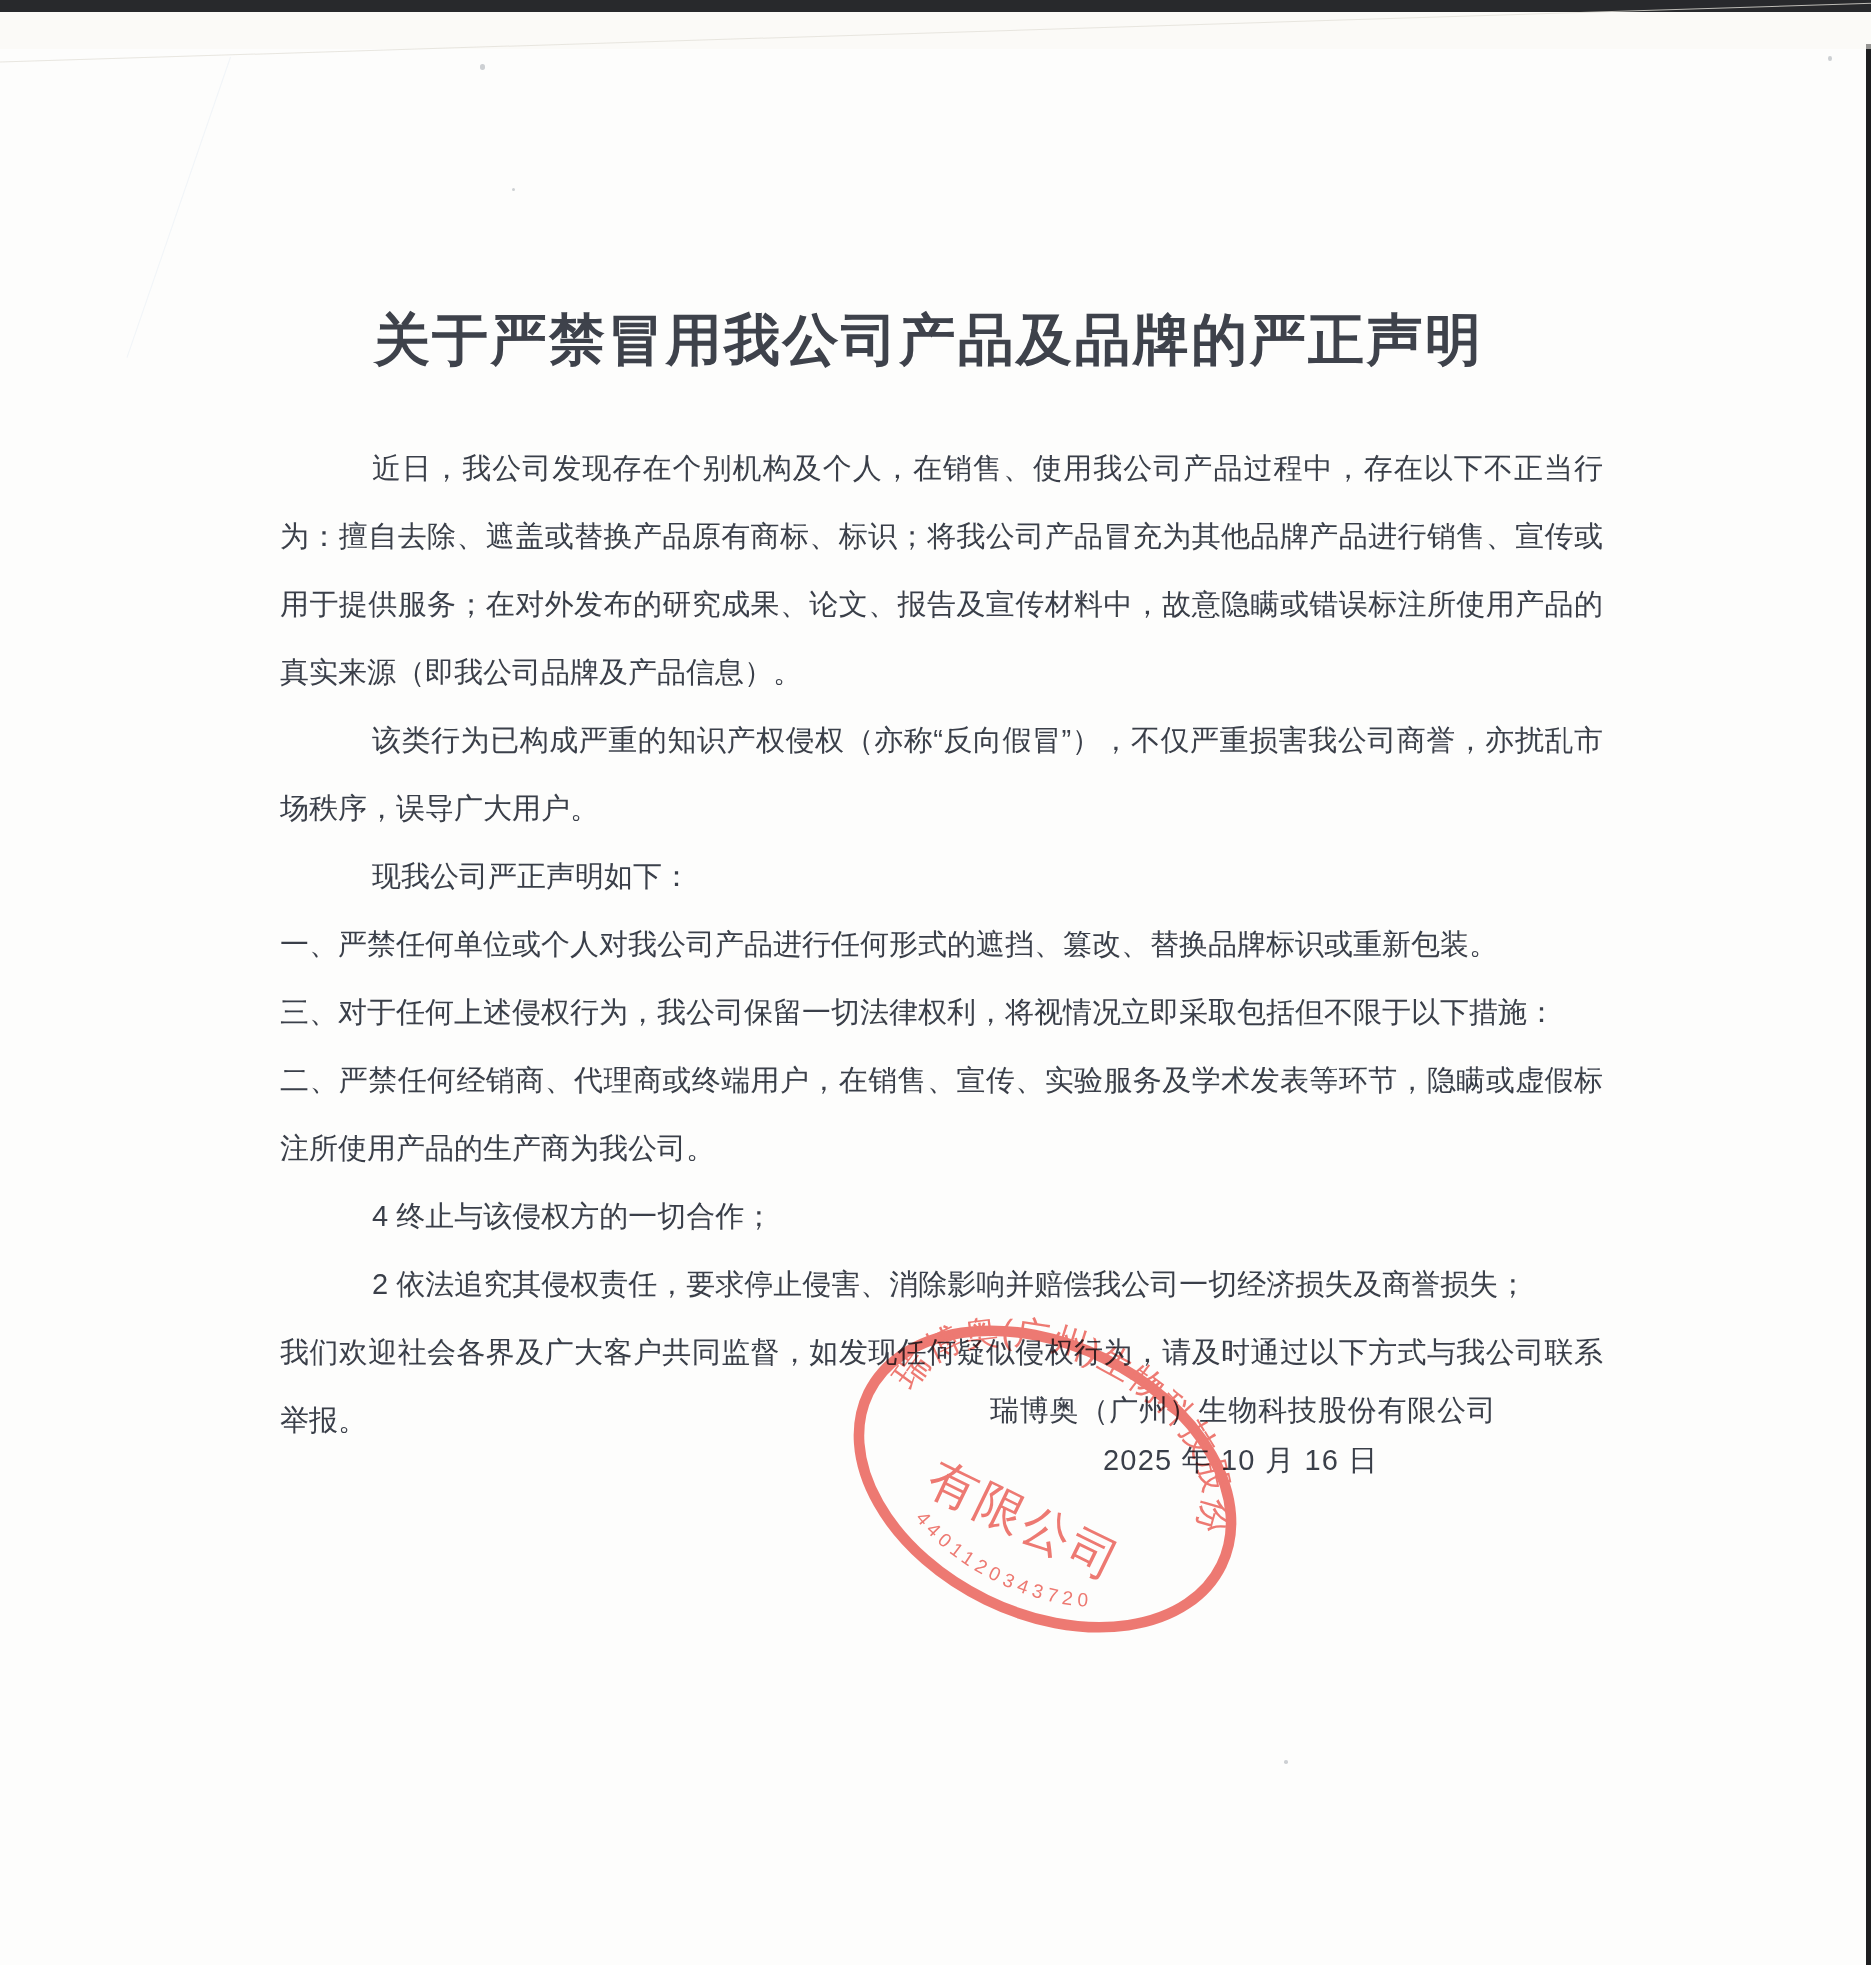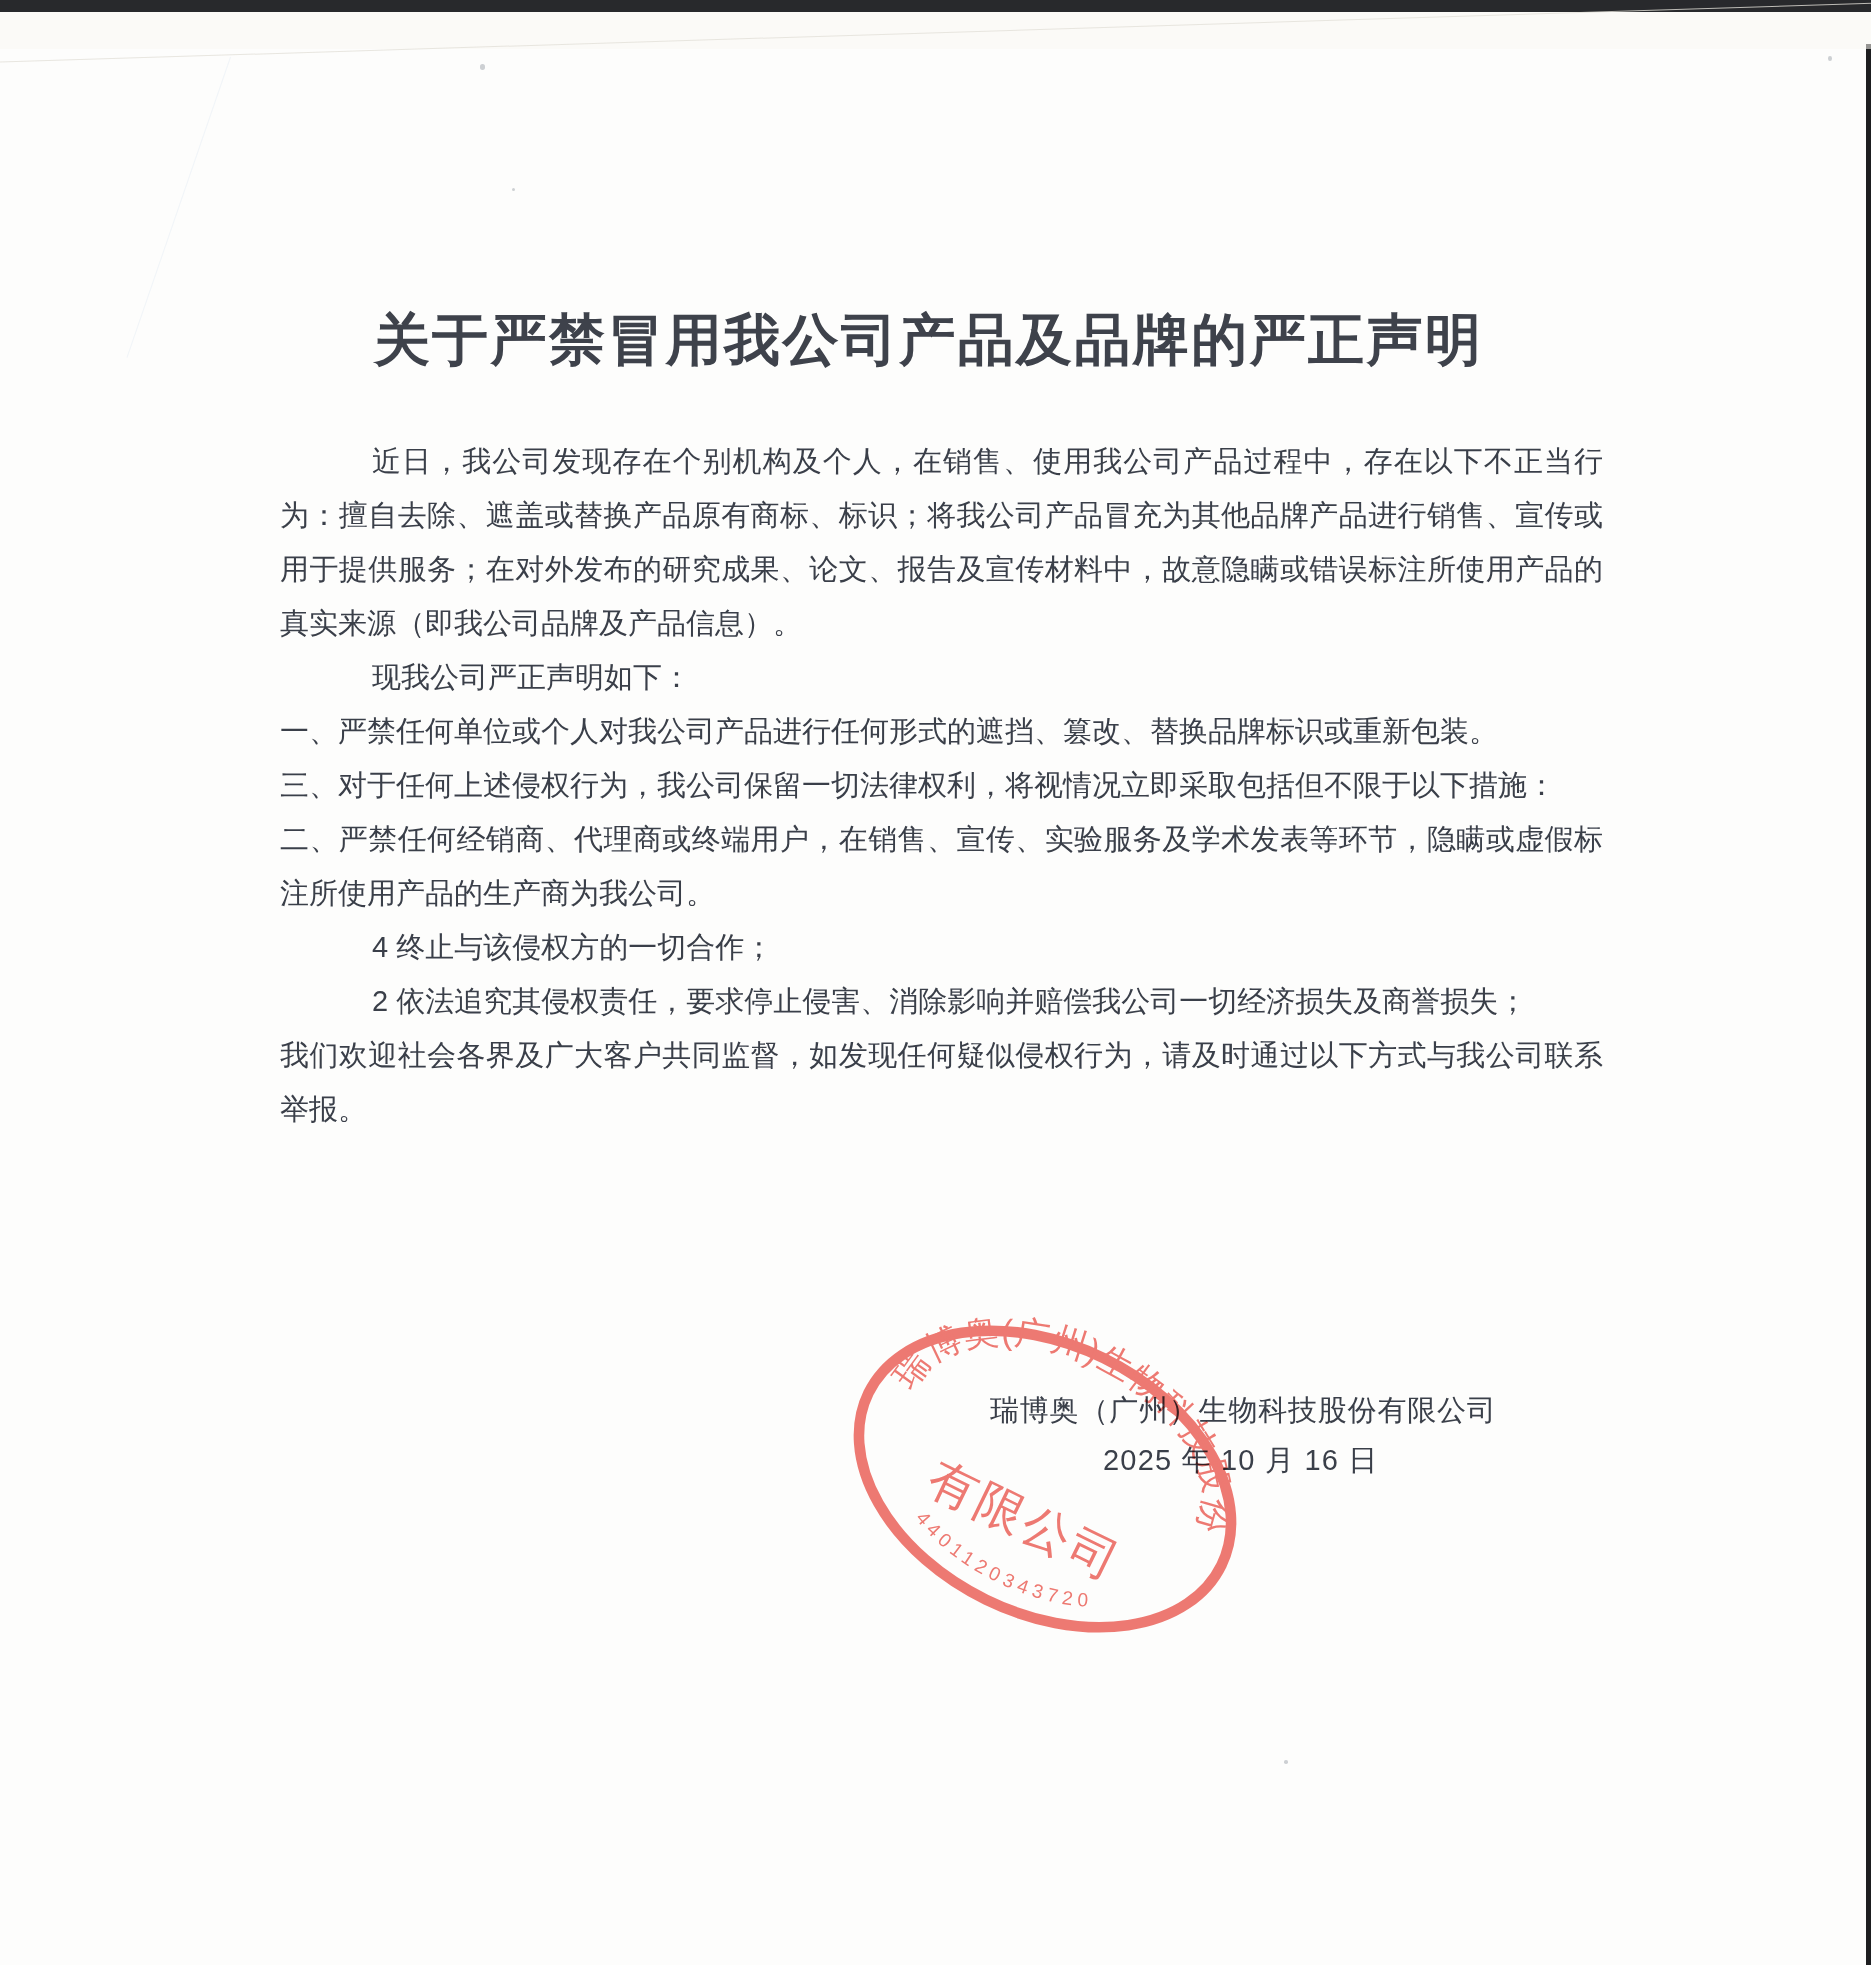--- a/index.html
+++ b/index.html
@@ -28,21 +28,21 @@
 
   
   .doc-title {
     position:absolute; left:0; top:303px; width:1857px;
     text-align:center;
     font-size:56px; font-weight:700; letter-spacing:2.4px;
     color:#3e424b;
   }
   .doc-body {
     position:absolute; left:280px; top:434px; width:1323px;
-    font-size:29px; line-height:54px;
+    font-size:29px; line-height:68px;
     color:#3a3f49;
     text-align:justify;
   }
   .doc-body p { margin:0; }
   .doc-body p.ind  { text-indent:92px; }
   .doc-body p.flat { text-indent:0; }
 
   .sig-company {
     position:absolute; left:990px; top:1391px;
     font-size:29px; letter-spacing:0.8px; color:#3a3f49; white-space:nowrap;
@@ -70,20 +70,21 @@
   <div class="scan-crease"></div>
   <div class="speck sp1"></div>
   <div class="speck sp2"></div>
   <div class="speck sp3"></div>
   <div class="speck sp4"></div>
 
   <div class="doc-title">关于严禁冒用我公司产品及品牌的严正声明</div>
 
   <div class="doc-body">
     <p class="ind">近日，我公司发现存在个别机构及个人，在销售、使用我公司产品过程中，存在以下不正当行为：擅自去除、遮盖或替换产品原有商标、标识；将我公司产品冒充为其他品牌产品进行销售、宣传或用于提供服务；在对外发布的研究成果、论文、报告及宣传材料中，故意隐瞒或错误标注所使用产品的真实来源（即我公司品牌及产品信息）。</p>
+    <p class="ind">该类行为已构成严重的知识产权侵权（亦称“反向假冒”），不仅严重损害我公司商誉，亦扰乱市场秩序，误导广大用户。</p>
     <p class="ind">现我公司严正声明如下：</p>
     <p class="flat">一、严禁任何单位或个人对我公司产品进行任何形式的遮挡、篡改、替换品牌标识或重新包装。</p>
     <p class="flat">三、对于任何上述侵权行为，我公司保留一切法律权利，将视情况立即采取包括但不限于以下措施：</p>
     <p class="flat">二、严禁任何经销商、代理商或终端用户，在销售、宣传、实验服务及学术发表等环节，隐瞒或虚假标注所使用产品的生产商为我公司。</p>
     <p class="ind">4  终止与该侵权方的一切合作；</p>
     <p class="ind">2  依法追究其侵权责任，要求停止侵害、消除影响并赔偿我公司一切经济损失及商誉损失；</p>
     <p class="flat">我们欢迎社会各界及广大客户共同监督，如发现任何疑似侵权行为，请及时通过以下方式与我公司联系举报。</p>
   </div>
 
   <div class="sig-company">瑞博奥（广州）生物科技股份有限公司</div>

